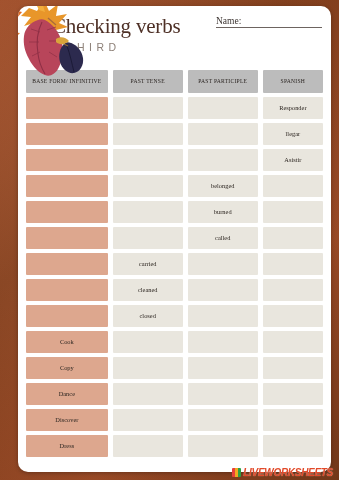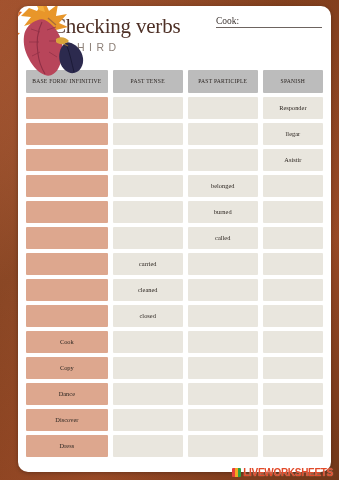--- a/index.html
+++ b/index.html
@@ -151,20 +151,21 @@
 
   
   #watermark {
     position: absolute;
     right: 6px;
     bottom: 2px;
     display: flex;
     align-items: center;
     gap: 2px;
     z-index: 8;
+    font-style: italic;
   }
   #wm-text {
     font-family: "Liberation Sans", sans-serif;
     font-weight: bold;
     font-size: 10px;
     letter-spacing: -0.3px;
     color: #e24a2a;
     text-shadow: 0 0 1px rgba(255,255,255,0.7);
   }
   #wm-mark {
@@ -183,21 +184,21 @@
 
   <div id="header">
 
     <div id="title-block">
       <div id="page-title">Checking verbs</div>
       <div id="page-subtitle">THIRD</div>
     </div>
 
     <div id="meta-block">
       <div class="meta-row">
-        <span class="meta-label">Cook:</span>
+        <span class="meta-label">Name:</span>
         <div class="meta-line"></div>
       </div>
     </div>
 
     <svg id="leaves" viewBox="0 0 110 90">
 
       <g>
         <path d="M46 4 L51 15 L60 8 L58 20 L69 18 L61 27 L70 31 L58 34 L52 30 L44 33 L36 27 L26 30 L33 21 L23 20 L31 12 L39 15 Z" fill="#e8962a"></path>
         <path d="M44 6 L47 16 L41 14 L38 8 Z" fill="#f2ae3d"></path>
         <path d="M53 31 L49 44" stroke="#c97a1c" stroke-width="1.4" fill="none"></path>

